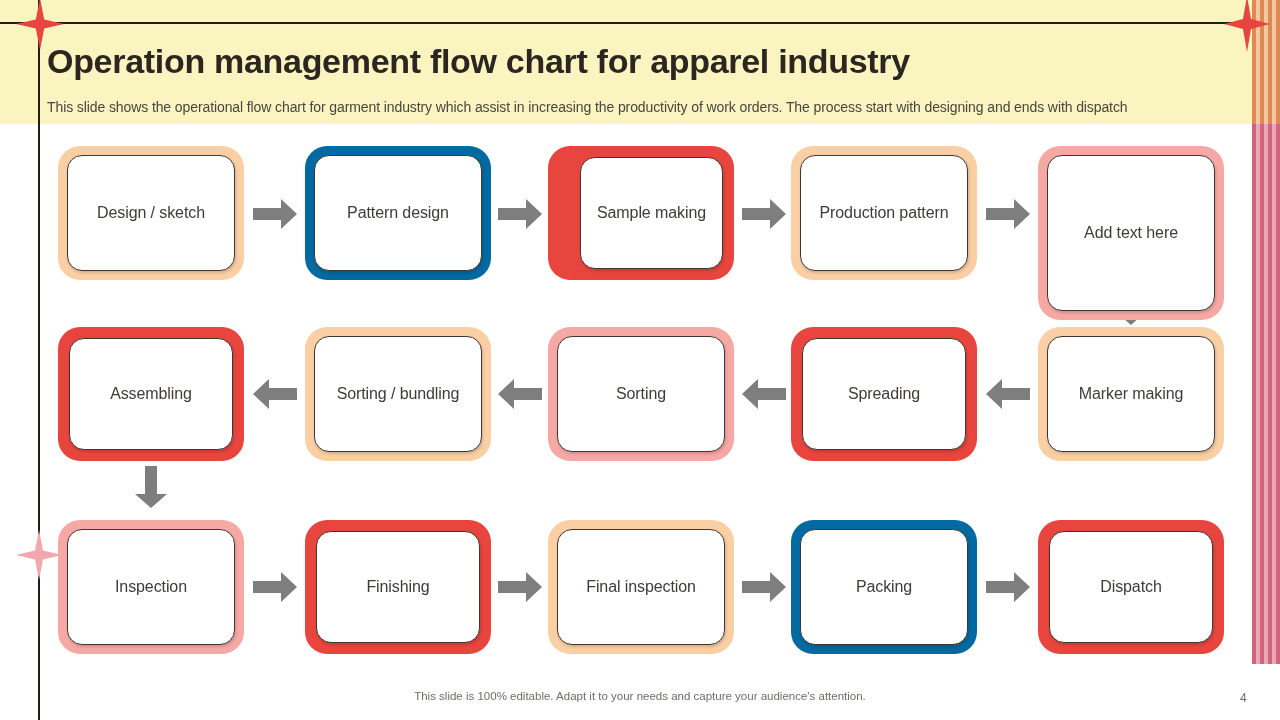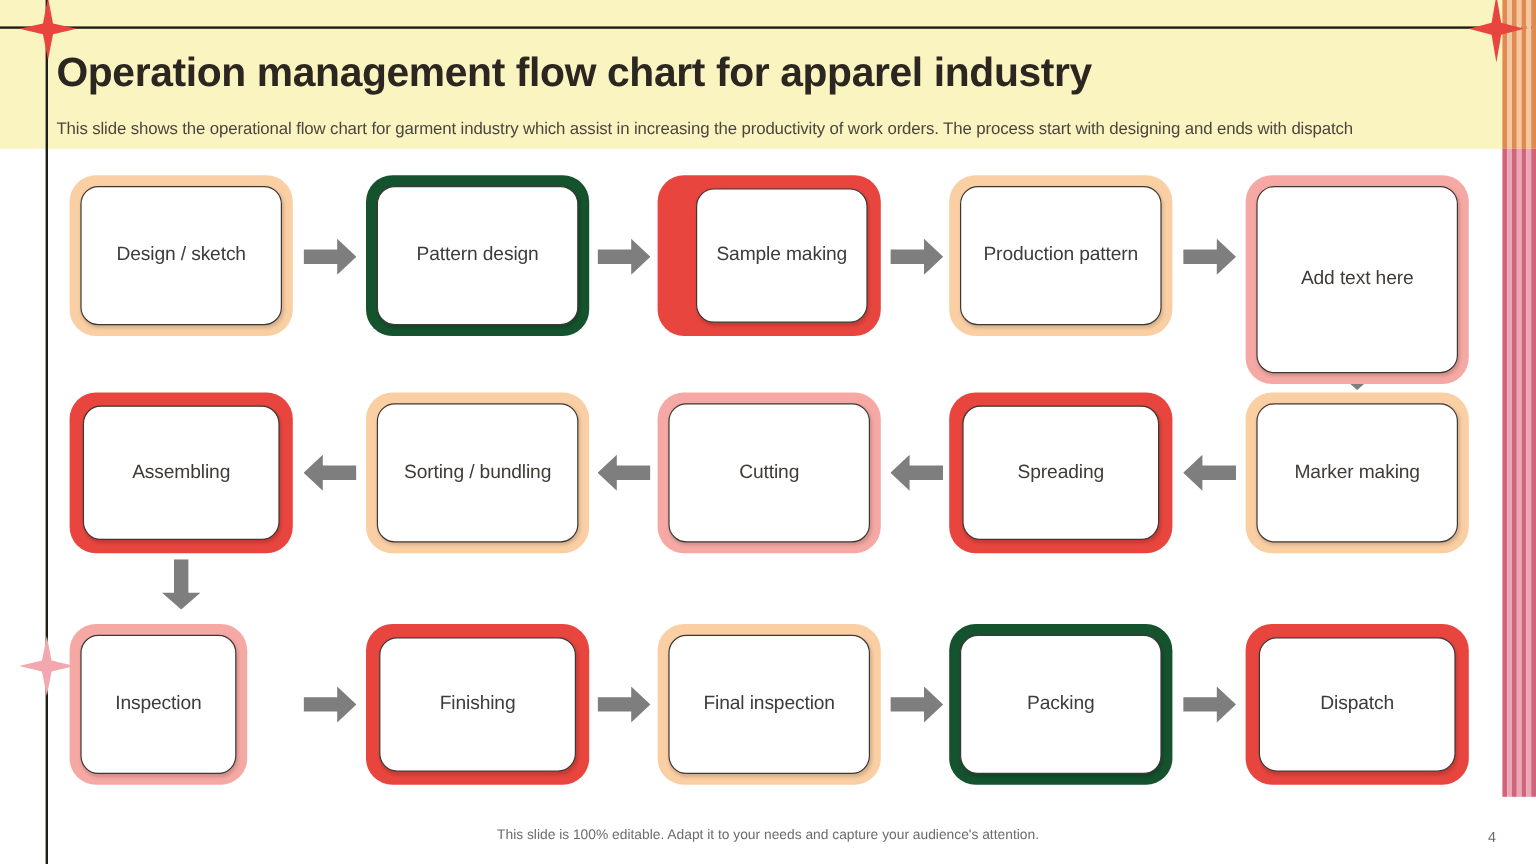--- a/index.html
+++ b/index.html
@@ -127,21 +127,21 @@
     font-size: 16px;
     color: #3f3b37;
     text-align: center;
     line-height: 1.25;
     padding: 0 6px;
     letter-spacing: -0.1px;
   }
 
   
   .tone-peach { background: #fbcfa4; padding: 9px; }
-  .tone-pink  { background: #14532d; padding: 9px; }
+  .tone-pink  { background: #0369a1; padding: 9px; }
   .tone-rose  { background: #f6a9a4; padding: 9px; }
   .tone-red   { background: #e8453f; padding: 11px; }
 
   
   .arrow {
     position: absolute;
     z-index: 2;
   }
   .arrow svg { display: block; }
 
@@ -290,21 +290,21 @@
   </div>
 
   <div class="node tone-peach" style="left:305px; top:327px; width:186px; height:134px;">
     <div class="inner">
       <span class="label">Sorting / bundling</span>
     </div>
   </div>
 
   <div class="node tone-rose" style="left:548px; top:327px; width:186px; height:134px;">
     <div class="inner">
-      <span class="label">Cutting</span>
+      <span class="label">Sorting</span>
     </div>
   </div>
 
   <div class="node tone-red" style="left:791px; top:327px; width:186px; height:134px;">
     <div class="inner">
       <span class="label">Spreading</span>
     </div>
   </div>
 
   <div class="node tone-peach" style="left:1038px; top:327px; width:186px; height:134px;">
@@ -333,21 +333,21 @@
         <path d="M44 9 L16 9 L16 0 L0 15 L16 30 L16 21 L44 21 Z" fill="#7e7e7e"></path>
       </svg>
   </div>
 
   <div class="arrow" style="left:135px; top:466px;">
     <svg width="32" height="42" viewBox="0 0 32 42">
         <path d="M10 0 L22 0 L22 28 L32 28 L16 42 L0 28 L10 28 Z" fill="#7e7e7e"></path>
       </svg>
   </div>
 
-  <div class="node tone-rose" style="left:58px;  top:520px; width:148px; height:134px;">
+  <div class="node tone-rose" style="left:58px;  top:520px; width:186px; height:134px;">
     <div class="inner">
       <span class="label">Inspection</span>
     </div>
   </div>
 
   <div class="node tone-red" style="left:305px; top:520px; width:186px; height:134px;">
     <div class="inner">
       <span class="label">Finishing</span>
     </div>
   </div>

